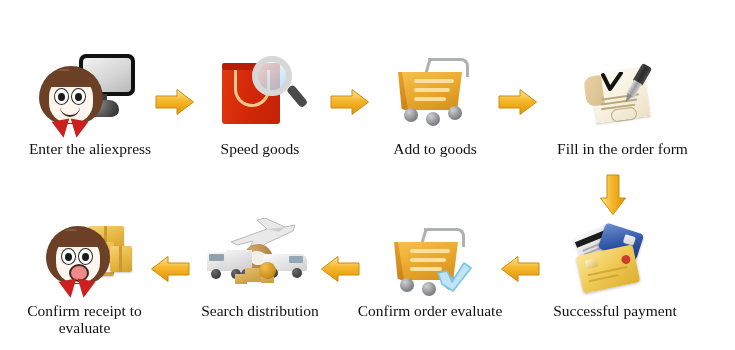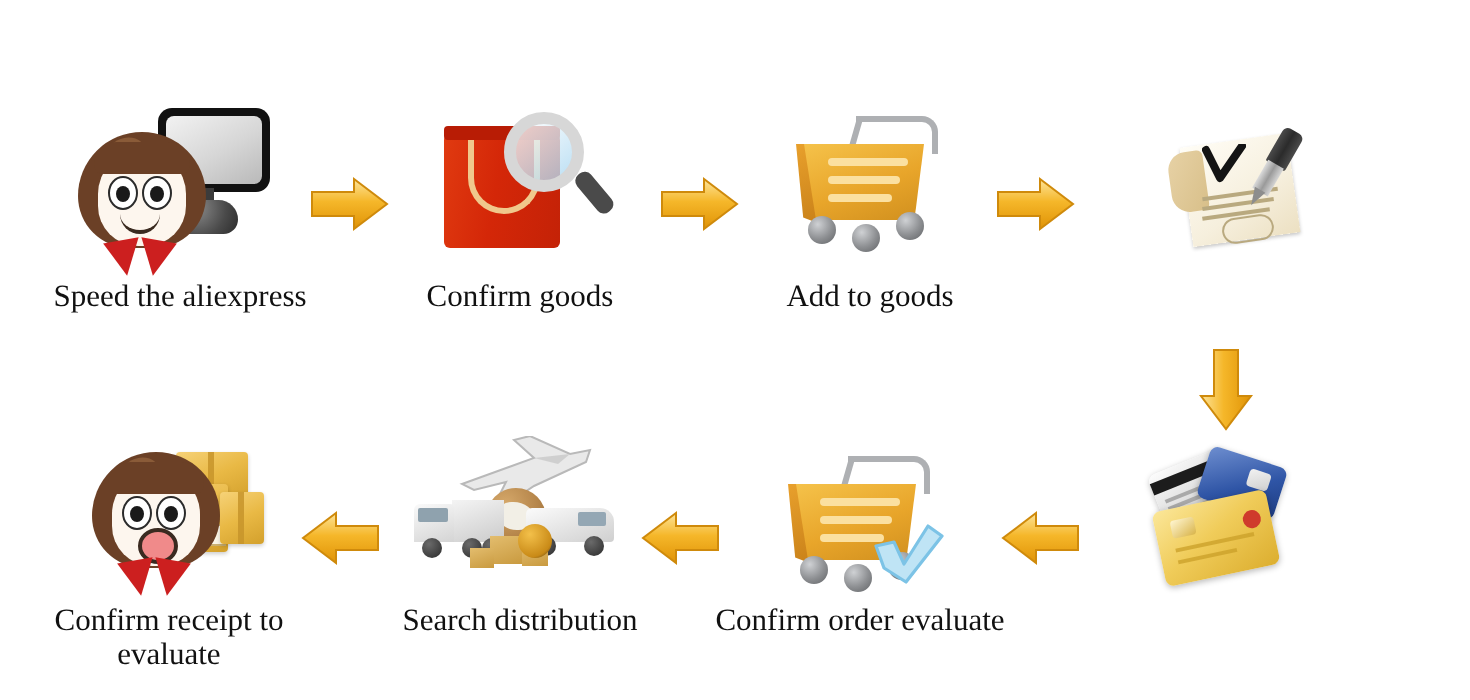--- a/index.html
+++ b/index.html
@@ -347,21 +347,21 @@
         <div class="eye l">
             <div class="pupil"></div>
           </div>
         <div class="eye r">
             <div class="pupil"></div>
           </div>
         <div class="mouth-smile"></div>
         <div class="collar"></div>
       </div>
     </div>
-    <div class="label">Speed the aliexpress</div>
+    <div class="label">Enter the aliexpress</div>
   </div>
 
   <svg class="arrow-h" style="left:155px;top:88px;" viewBox="0 0 40 28">
     <defs>
       <linearGradient id="ag" x1="0" y1="0" x2="0" y2="1">
         <stop offset="0%" stop-color="#fde49a"></stop>
         <stop offset="45%" stop-color="#f5b72a"></stop>
         <stop offset="100%" stop-color="#e09306"></stop>
       </linearGradient>
     </defs>
@@ -369,21 +369,21 @@
   </svg>
 
   <div class="node" style="left:195px;top:52px;width:130px;">
     <div class="art" style="width:92px;height:88px;">
       <div class="bag"></div>
       <div class="bag-top"></div>
       <div class="bag-handle"></div>
       <div class="mag-handle"></div>
       <div class="mag-glass"></div>
     </div>
-    <div class="label">Confirm goods</div>
+    <div class="label">Speed goods</div>
   </div>
 
   <svg class="arrow-h" style="left:330px;top:88px;" viewBox="0 0 40 28">
     <path d="M1 8 L22 8 L22 1.5 L38.5 14 L22 26.5 L22 20 L1 20 Z" fill="url(#ag)" stroke="#cf8a0b" stroke-width="1"></path>
   </svg>
 
   <div class="node" style="left:375px;top:52px;width:120px;">
     <div class="art" style="width:86px;height:88px;">
       <div class="cart">
         <div class="cart-bar"></div>
@@ -417,20 +417,21 @@
         <svg class="doc-check" viewBox="0 0 22 20">
           <path d="M2 3 L9 17 L20 1" fill="none" stroke="#141414" stroke-width="4" stroke-linecap="round" stroke-linejoin="round"></path>
         </svg>
         <div class="pen">
           <div class="pen-cap"></div>
             <div class="pen-body"></div>
             <div class="pen-tip"></div>
         </div>
       </div>
     </div>
+    <div class="label">Fill in the order form</div>
   </div>
 
   <svg class="arrow-v" style="left:599px;top:174px;" viewBox="0 0 28 42">
     <defs>
       <linearGradient id="agv" x1="0" y1="0" x2="1" y2="0">
         <stop offset="0%" stop-color="#fde49a"></stop>
         <stop offset="45%" stop-color="#f5b72a"></stop>
         <stop offset="100%" stop-color="#e09306"></stop>
       </linearGradient>
     </defs>
@@ -451,20 +452,21 @@
             <div class="dot"></div>
         </div>
         <div class="card gold">
           <div class="chip"></div>
             <div class="dot"></div>
           <div class="ln" style="top:20px;width:40px;"></div>
           <div class="ln" style="top:26px;width:30px;"></div>
         </div>
       </div>
     </div>
+    <div class="label">Successful payment</div>
   </div>
 
   <svg class="arrow-h" style="left:500px;top:255px;" viewBox="0 0 40 28">
     <path d="M39 8 L18 8 L18 1.5 L1.5 14 L18 26.5 L18 20 L39 20 Z" fill="url(#ag)" stroke="#cf8a0b" stroke-width="1"></path>
   </svg>
 
   <div class="node" style="left:350px;top:222px;width:160px;">
     <div class="art" style="width:92px;height:80px;">
       <div class="cart" style="left:10px;">
         <div class="cart-bar"></div>

